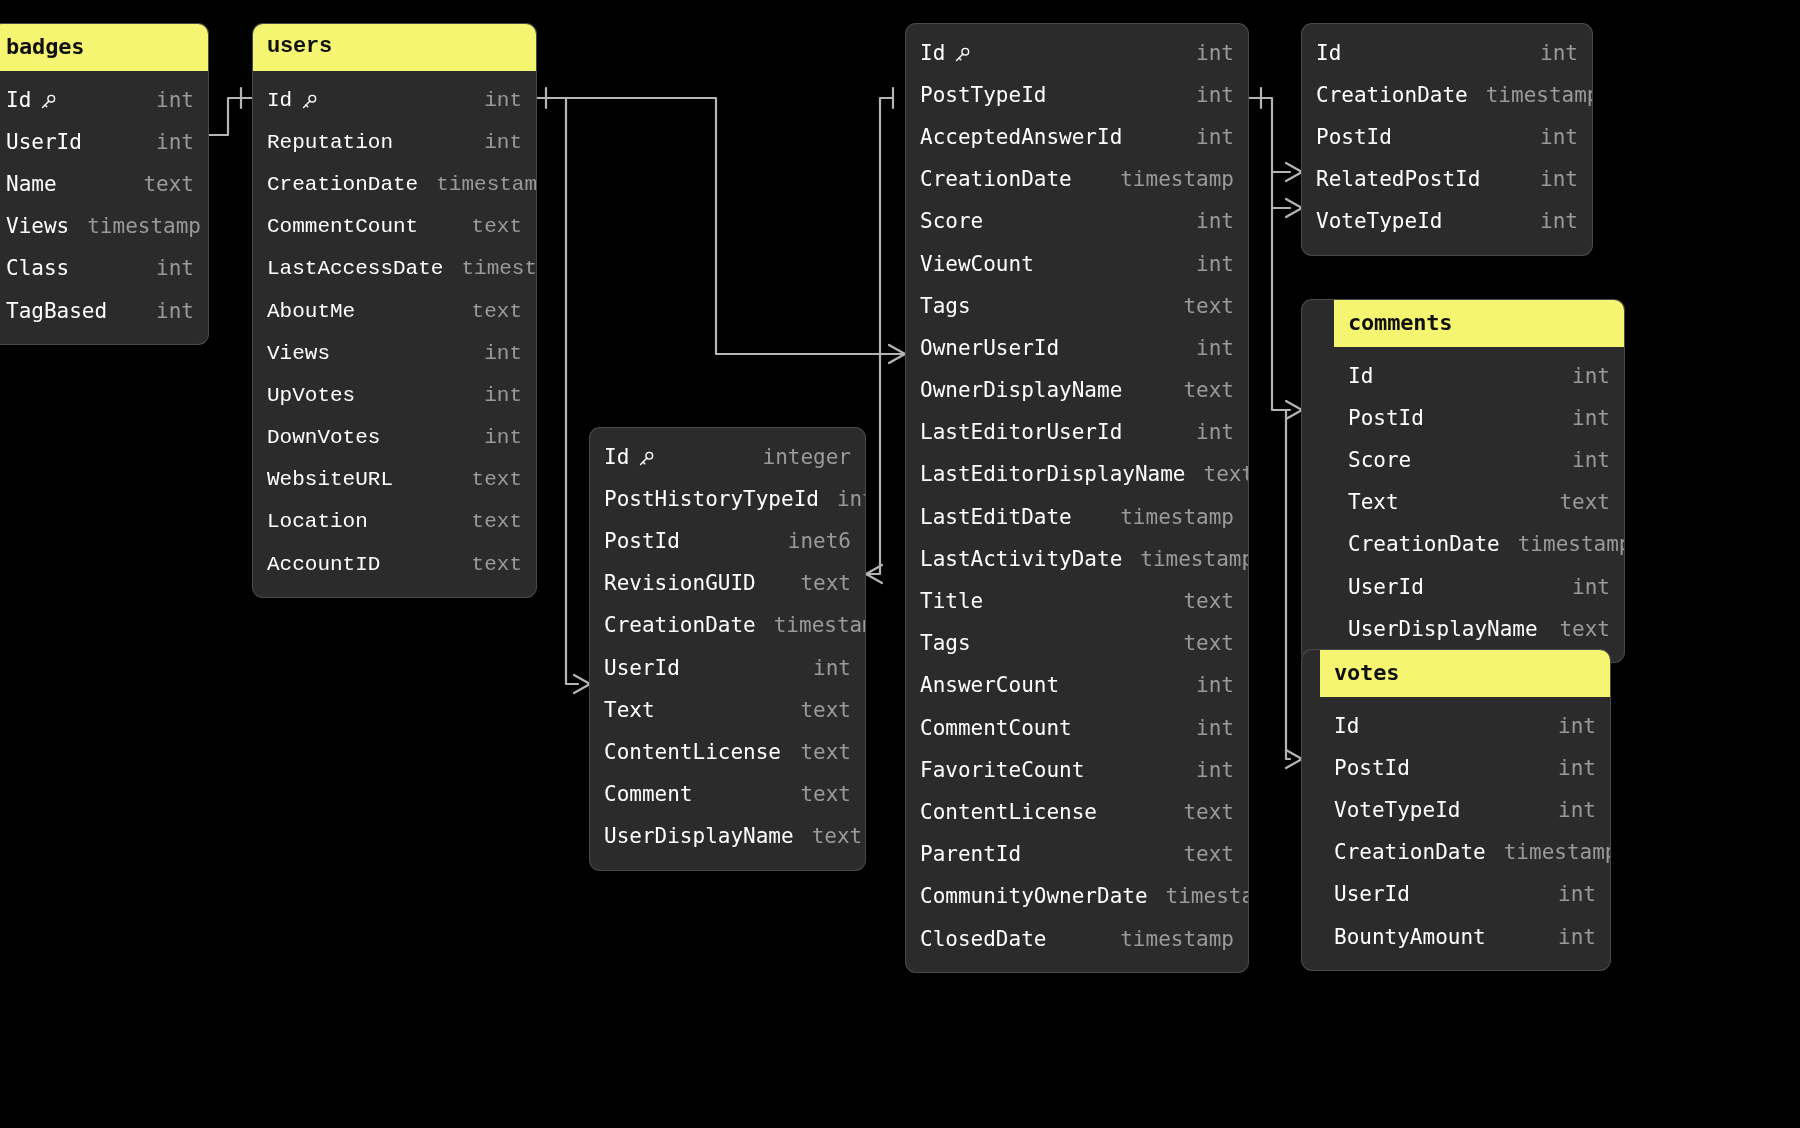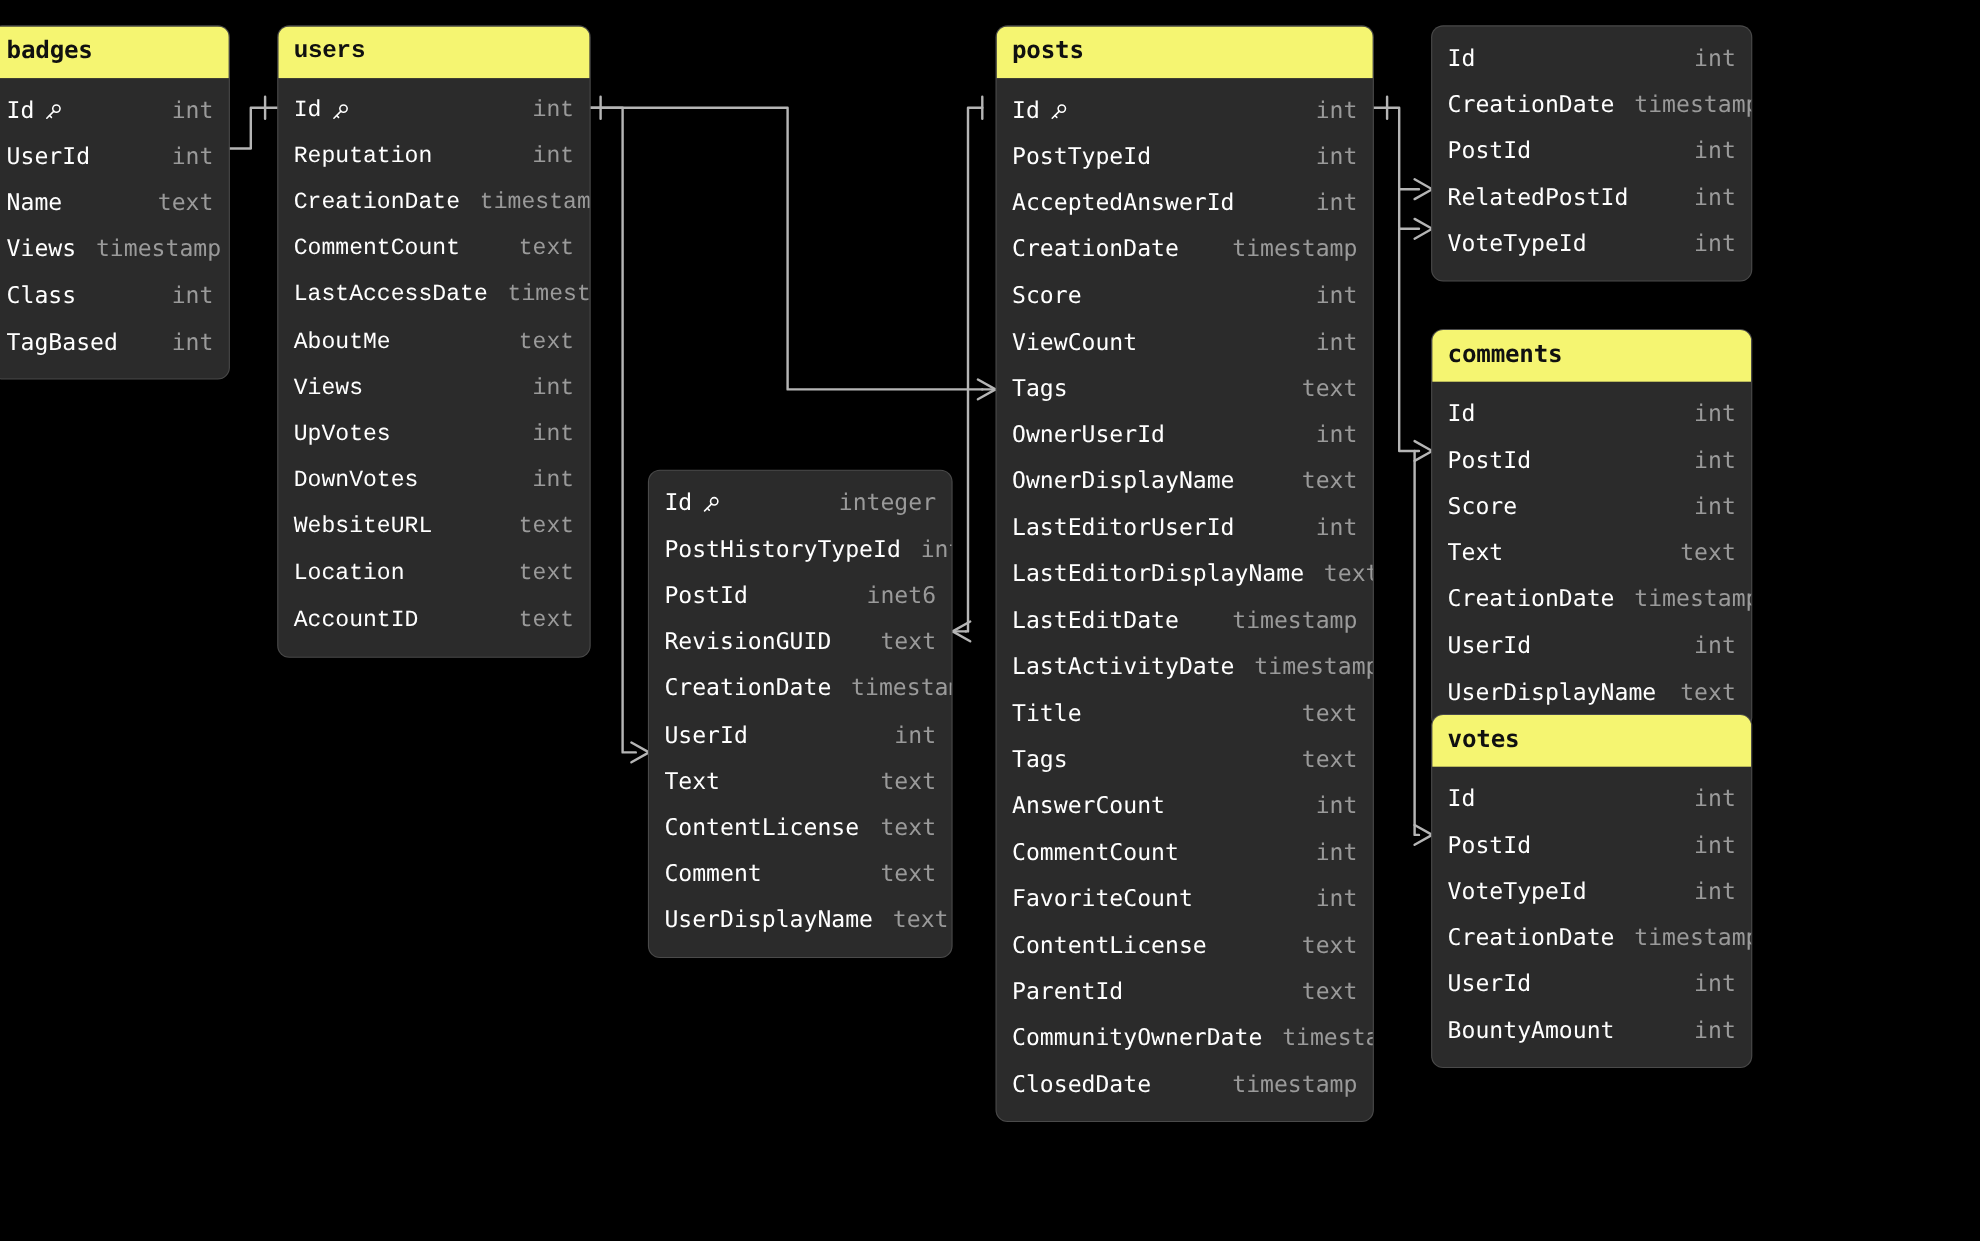--- a/index.html
+++ b/index.html
@@ -308,21 +308,20 @@
           </div>
           <div class="row">
             <span class="fname">
               <span>UserDisplayName</span>
             </span>
             <span class="ftype">text</span>
           </div>
         </div>
       </div>
       <div class="table" style="left: 906px; top: 24px; width: 342px;">
-        <div class="thead">posts</div>
         <div class="tbody">
           <div class="row">
             <span class="fname">
               <span>Id</span>
               <span class="keyicon">
                 <svg viewBox="0 0 24 24" width="19" height="19" fill="none" stroke="#ffffff" stroke-width="1.8" stroke-linecap="round" stroke-linejoin="round">
                   <circle cx="15.5" cy="8.5" r="4.2"></circle>
                   <path d="M12.6 11.4 L4.5 19.5"></path>
                   <path d="M7.6 16.4 L9.8 18.6"></path>
                 </svg>
@@ -485,21 +484,21 @@
             <span class="ftype">int</span>
           </div>
           <div class="row">
             <span class="fname">
               <span>VoteTypeId</span>
             </span>
             <span class="ftype">int</span>
           </div>
         </div>
       </div>
-      <div class="table" style="left: 1302px; top: 300px; width: 290px;">
+      <div class="table" style="left: 1302px; top: 300px; width: 290px; padding-left: 32px;">
         <div class="thead">comments</div>
         <div class="tbody">
           <div class="row">
             <span class="fname">
               <span>Id</span>
             </span>
             <span class="ftype">int</span>
           </div>
           <div class="row">
             <span class="fname">
@@ -532,21 +531,21 @@
             <span class="ftype">int</span>
           </div>
           <div class="row">
             <span class="fname">
               <span>UserDisplayName</span>
             </span>
             <span class="ftype">text</span>
           </div>
         </div>
       </div>
-      <div class="table" style="left: 1302px; top: 650px; width: 290px;">
+      <div class="table" style="left: 1302px; top: 650px; width: 290px; padding-left: 18px;">
         <div class="thead">votes</div>
         <div class="tbody">
           <div class="row">
             <span class="fname">
               <span>Id</span>
             </span>
             <span class="ftype">int</span>
           </div>
           <div class="row">
             <span class="fname">

